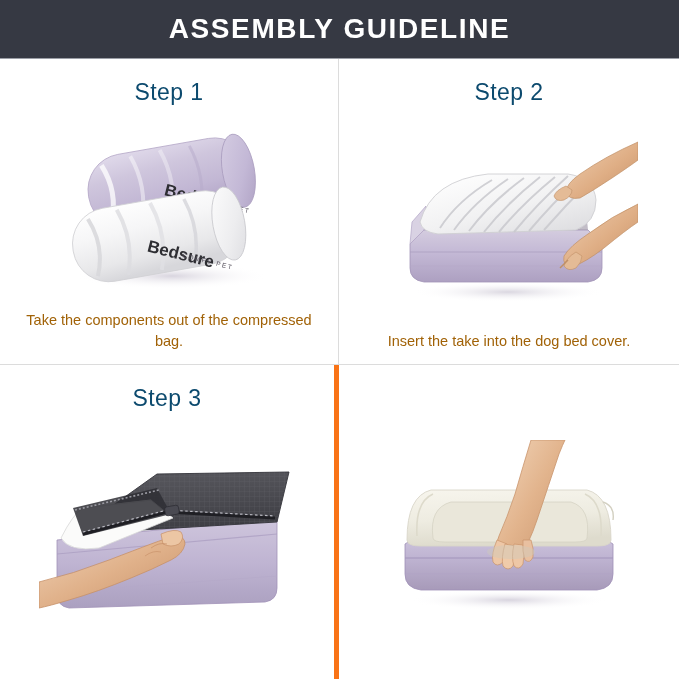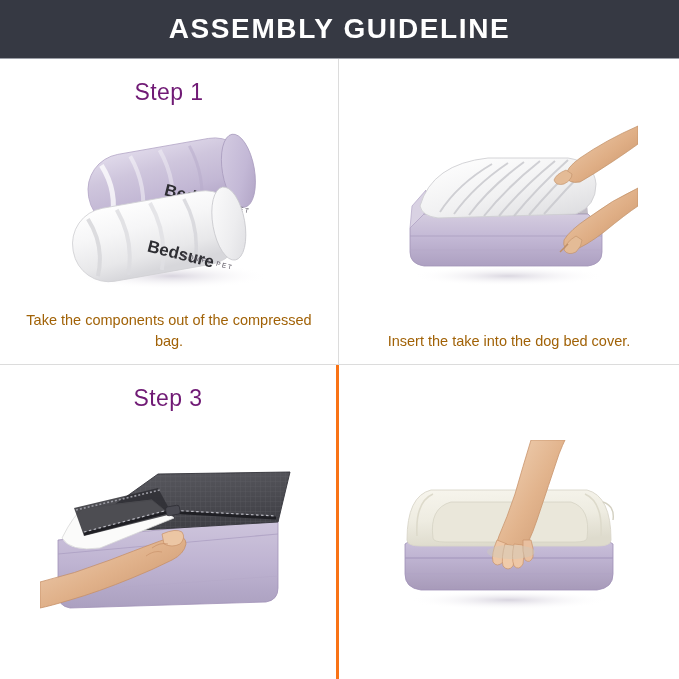--- a/index.html
+++ b/index.html
@@ -51,24 +51,24 @@
     position: relative;
     display: flex;
     flex-direction: column;
     align-items: center;
     box-sizing: border-box;
     padding: 14px 14px 8px 14px;
     overflow: hidden;
   }
   .cell-step-1 { border-right: 1px solid #dcdcdc; border-bottom: 1px solid #dcdcdc; }
   .cell-step-2 { border-bottom: 1px solid #dcdcdc; }
-  .cell-step-3 { border-right: 3px solid #f97316; }
+  .cell-step-3 { border-right: 5px solid #f97316; }
   .step-title {
     font-size: 23px;
-    color: #701a75;
+    color: #0c4a6e;
     font-weight: normal;
     letter-spacing: 0.4px;
     margin: 6px 0 0 0;
     text-align: center;
     font-family: "Liberation Sans", sans-serif;
   }
   .art {
     flex: 1 1 auto;
     display: flex;
     align-items: center;
@@ -155,20 +155,21 @@
             <path d="M146 79 Q157 111 146 143" stroke="#d4d4d9" stroke-opacity="0.8" stroke-width="3.5" fill="none"></path>
             <text x="100" y="124" font-family="Liberation Sans, sans-serif" font-size="17" font-weight="bold" fill="#2e2e33" transform="rotate(24 100 124)">Bedsure</text>
             <text x="134" y="136" font-family="Liberation Sans, sans-serif" font-size="6.5" letter-spacing="1.6" fill="#55505c" transform="rotate(24 134 136)">COMFY PET</text>
           </g>
         </svg>
       </div>
       <div class="caption">Take the components out of the compressed bag.</div>
     </div>
 
     <div class="cell cell-step-2">
+      <div class="step-title">Step 2</div>
       <div class="art">
         <svg width="258" height="168" viewBox="0 0 258 168">
           <defs>
             <linearGradient id="coverLav2" x1="0" y1="0" x2="0" y2="1">
               <stop offset="0%" stop-color="#d4ccdf"></stop>
               <stop offset="45%" stop-color="#c3b8d5"></stop>
               <stop offset="100%" stop-color="#ada0c1"></stop>
             </linearGradient>
             <linearGradient id="foamGrad2" x1="0.1" y1="0" x2="0.9" y2="1">
               <stop offset="0%" stop-color="#ffffff"></stop>

